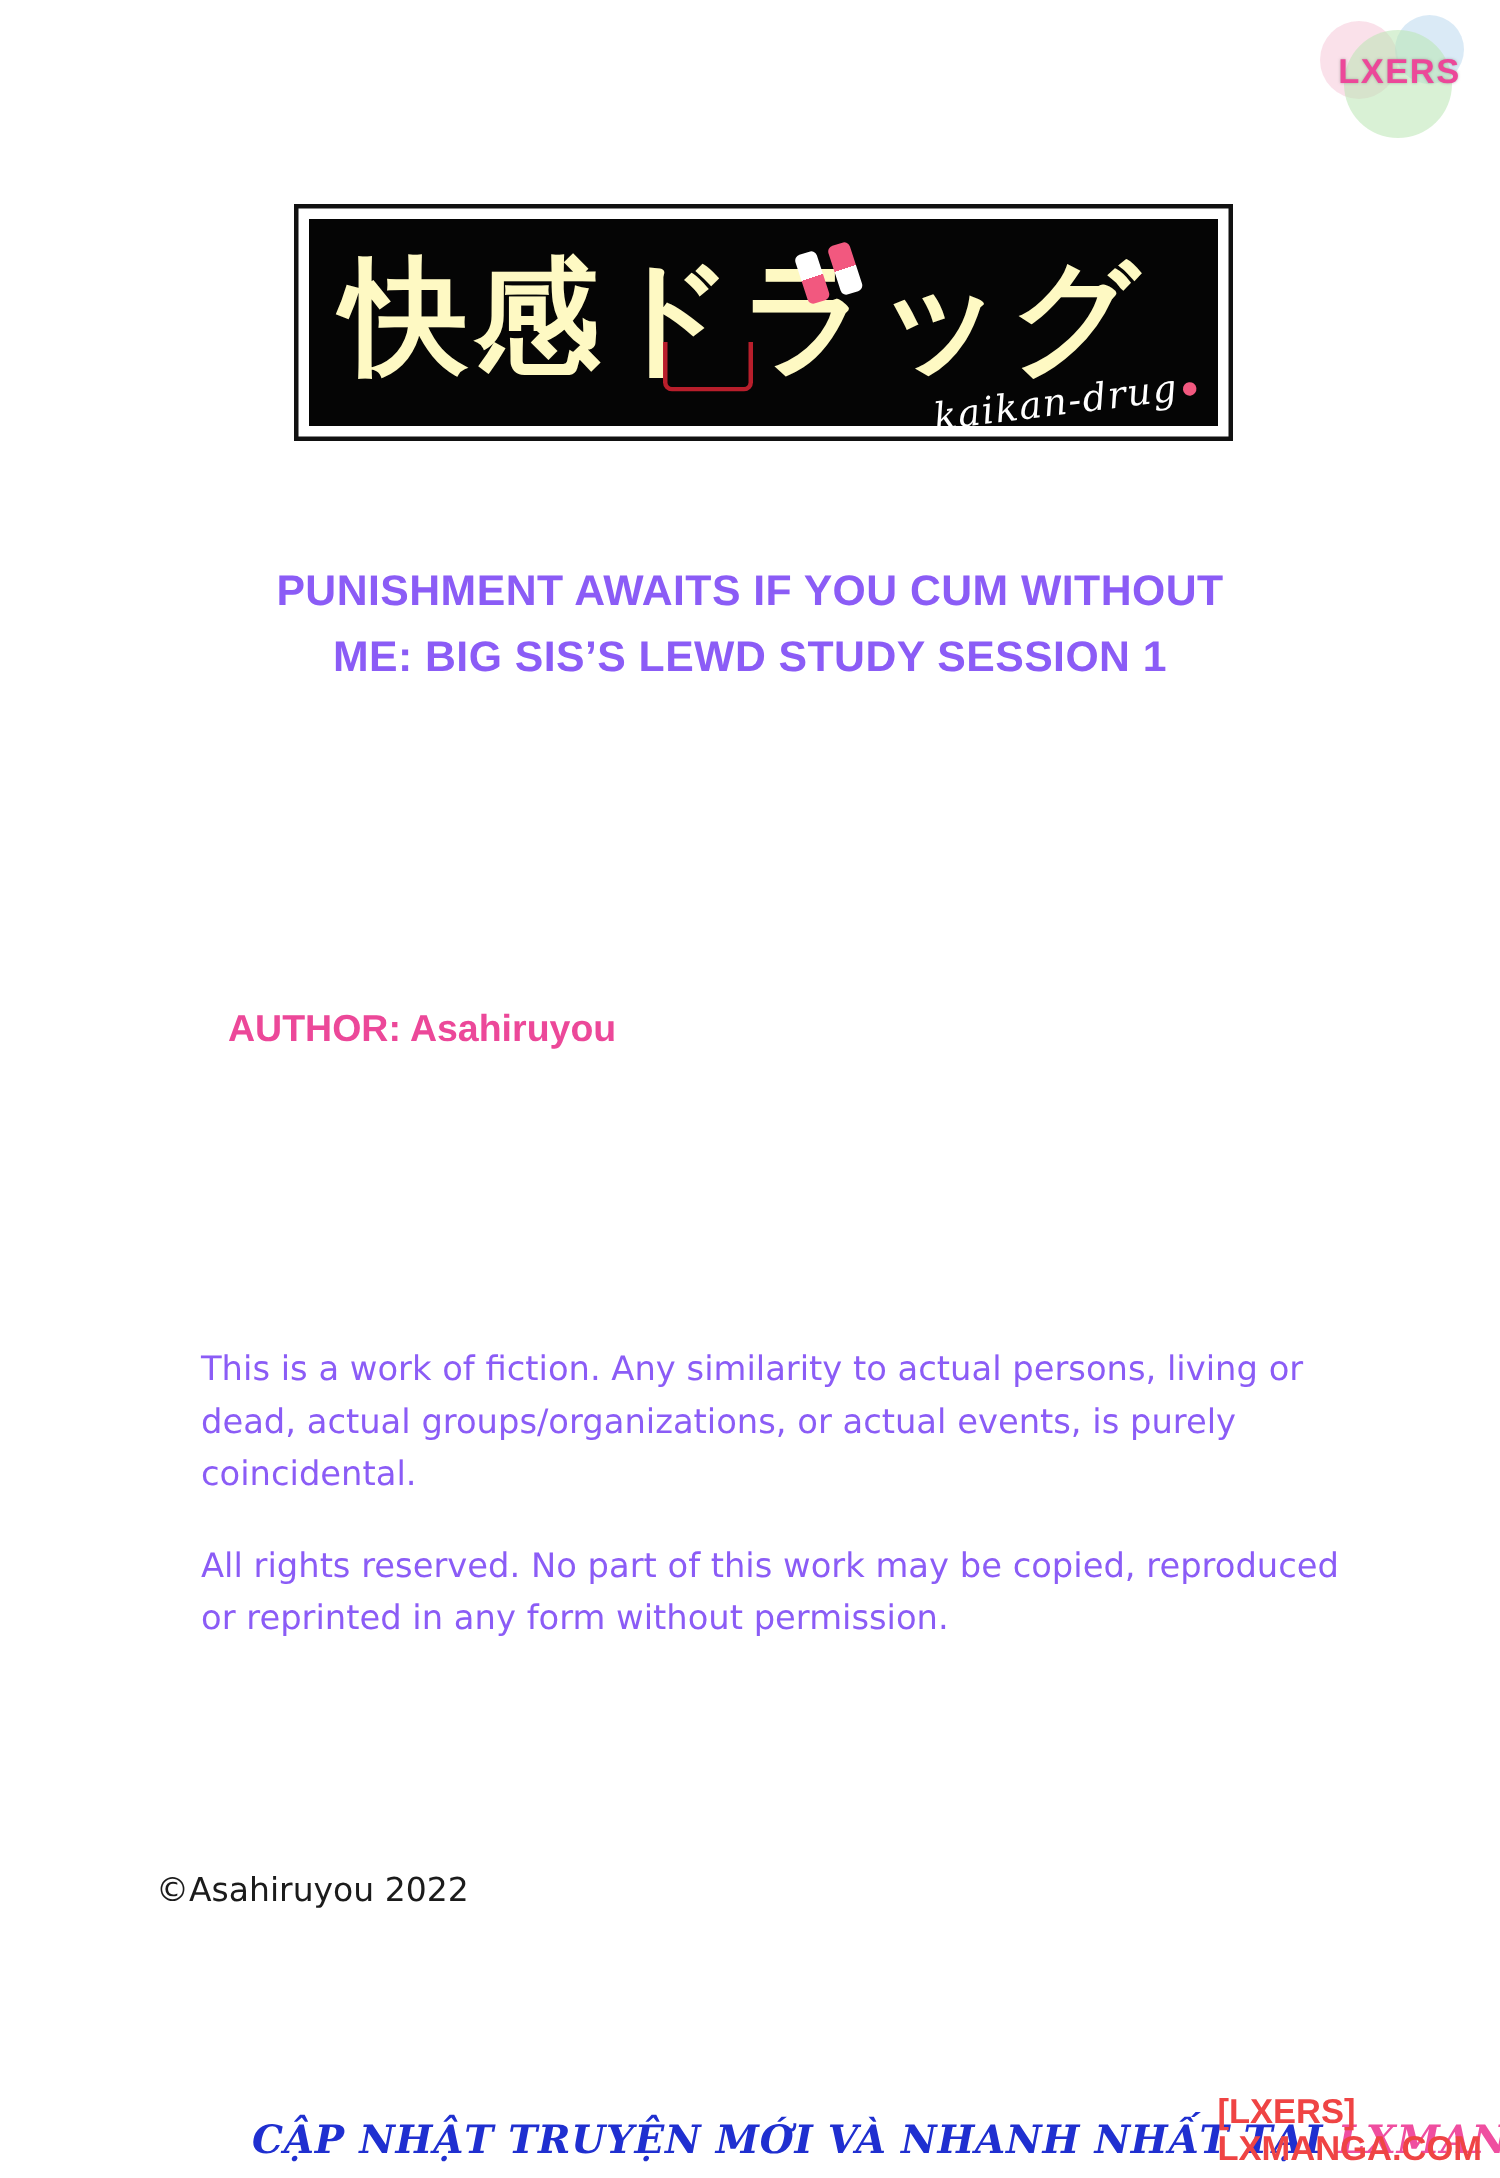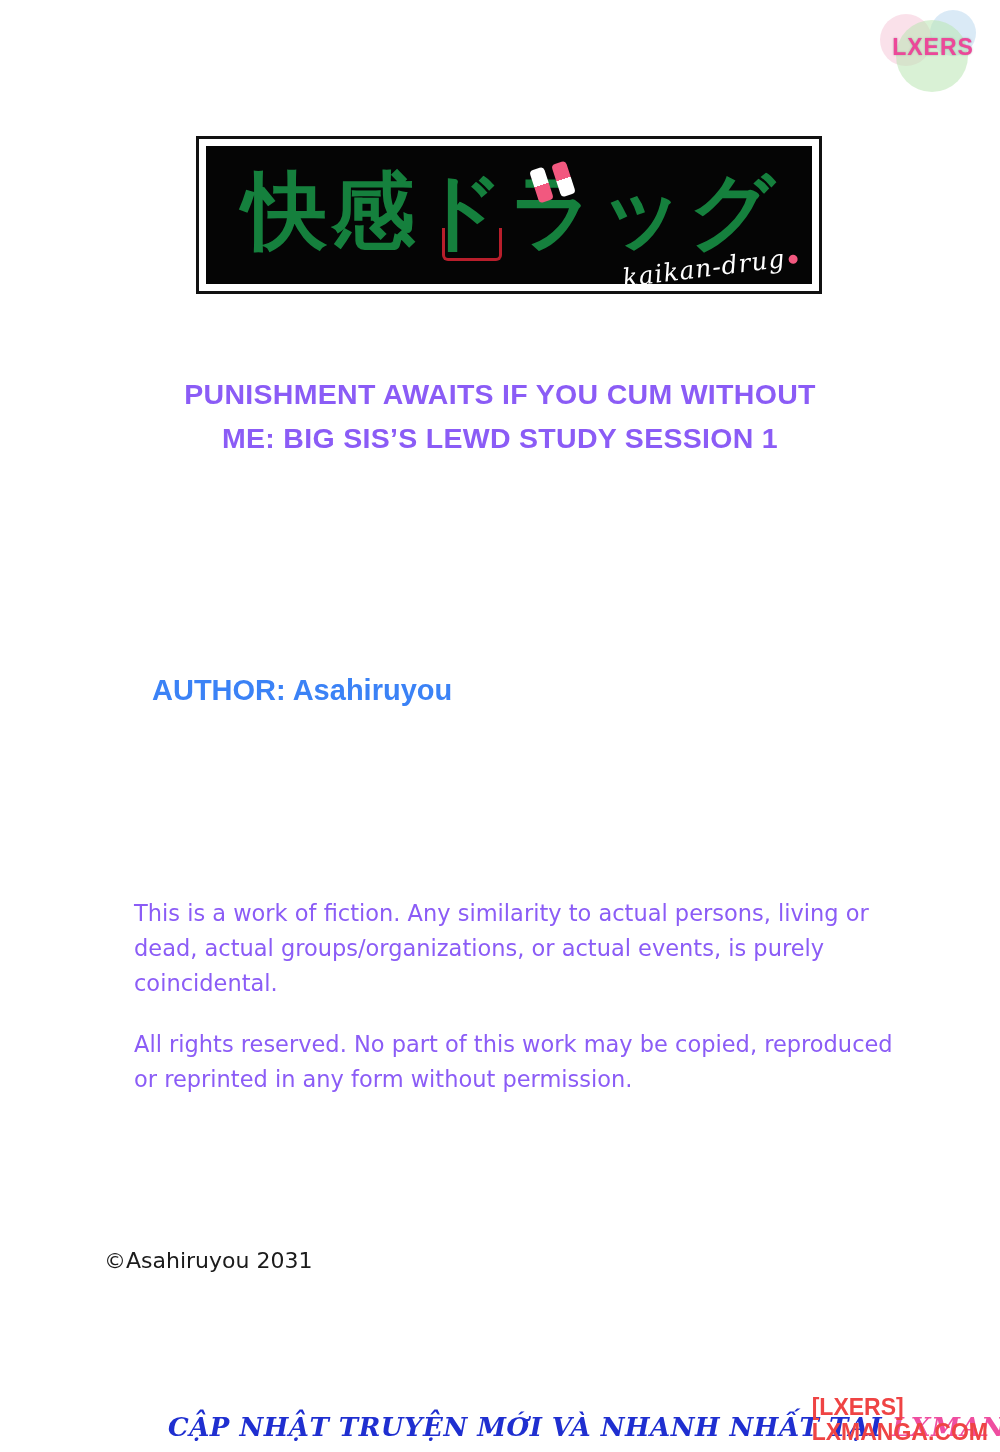--- a/index.html
+++ b/index.html
@@ -72,24 +72,24 @@
   }
   .logo-inner {
     width: 100%;
     height: 100%;
     background: #050505;
     position: relative;
     overflow: hidden;
   }
   .logo-jp {
     position: absolute;
-    left: 37px;
+    left: 22px;
     top: 50%;
     transform: translateY(-55%);
-    color: #15803d;
+    color: #fef9c3;
     font-size: 84px;
     line-height: 1;
     letter-spacing: 4px;
     font-family: "DejaVu Sans", sans-serif;
     white-space: nowrap;
     font-weight: bold;
   }
   .logo-pill {
     position: absolute;
     border-radius: 4px;
@@ -149,24 +149,24 @@
     line-height: 1.55;
     letter-spacing: 0.3px;
     color: #8b5cf6;
   }
 
   
   .credits {
     position: absolute;
     left: 152px;
     top: 662px;
-    font-size: 29px;
+    font-size: 25px;
     font-weight: bold;
     line-height: 1.95;
-    color: #3b82f6;
+    color: #ec4899;
   }
 
   
   .legal {
     position: absolute;
     left: 134px;
     top: 896px;
     width: 760px;
     font-size: 22.5px;
     line-height: 1.55;
@@ -249,21 +249,21 @@
 
 <div class="credits">
   <div>AUTHOR: Asahiruyou</div>
 </div>
 
 <div class="legal">
   <p>This is a work of fiction. Any similarity to actual persons, living or dead, actual groups/organizations, or actual events, is purely coincidental.</p>
   <p>All rights reserved. No part of this work may be copied, reproduced or reprinted in any form without permission.</p>
 </div>
 
-<div class="copyright">©Asahiruyou 2031</div>
+<div class="copyright">©Asahiruyou 2022</div>
 
 <div class="footer">
   <div class="footer-ad">
     <span class="blue">CẬP NHẬT TRUYỆN MỚI VÀ NHANH NHẤT TẠI</span>
     <span class="pink">LXMANGA.COM</span>
   </div>
   <div class="footer-brand">
     <div>[LXERS]</div>
     <div class="l2">LXMANGA.COM</div>
   </div>

